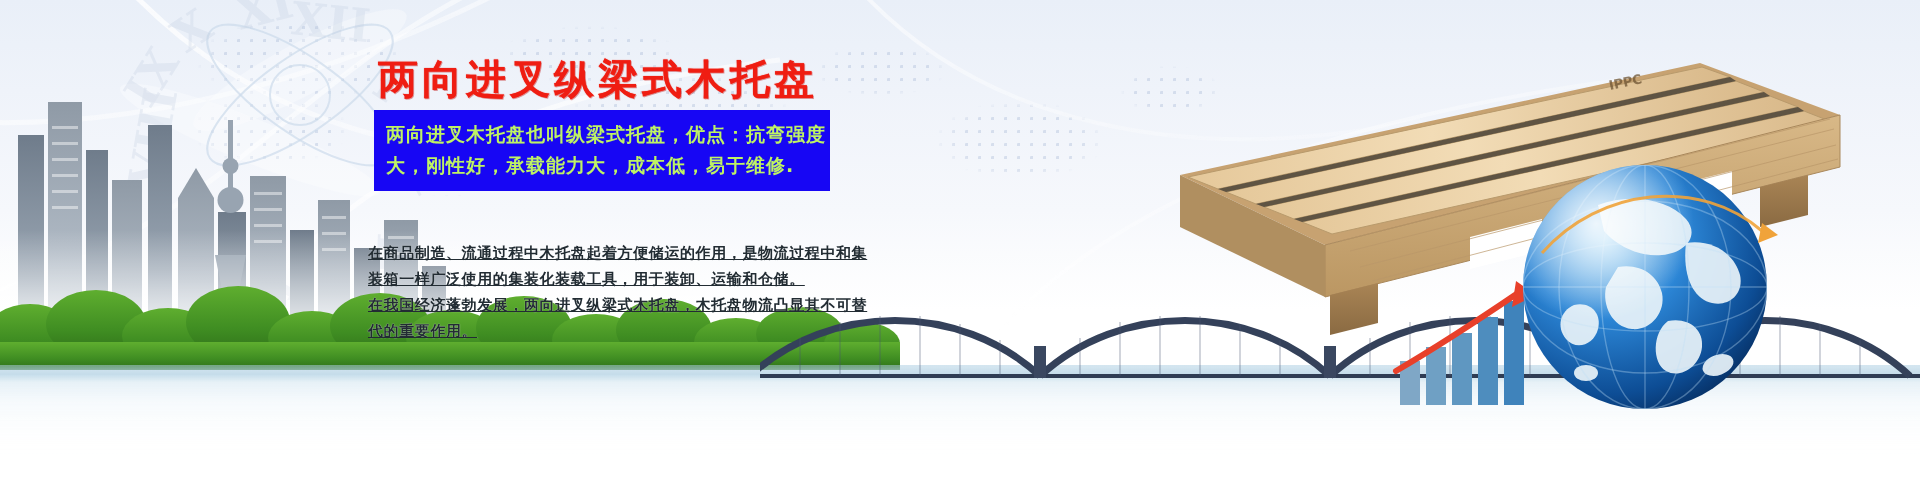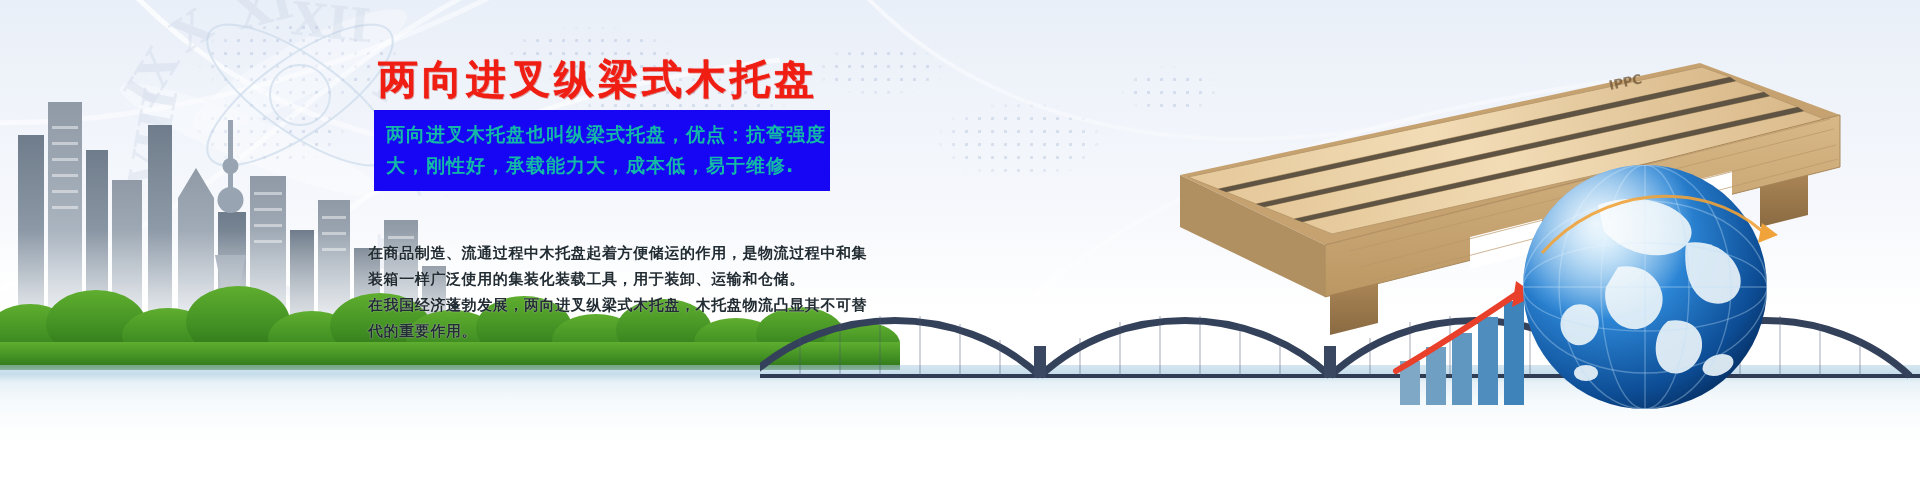--- a/index.html
+++ b/index.html
@@ -76,32 +76,32 @@
     letter-spacing:4px;white-space:nowrap;
     text-shadow:0 0 1px #ef1d12, 1px 1px 0 rgba(180,0,0,.35);
     text-align:right;
   }
   #highlight-box{
     position:absolute;left:374px;top:110px;width:456px;
     background:#1706f4;
     padding:9px 10px 10px 12px;box-sizing:border-box;
   }
   #highlight-box .hl-line{
-    color:#14b8a6;font-size:19px;font-weight:700;
+    color:#bef264;font-size:19px;font-weight:700;
     line-height:31px;letter-spacing:1px;white-space:nowrap;
     font-family:"DejaVu Sans","Liberation Sans",sans-serif;
   }
   #body-copy{
     position:absolute;left:368px;top:240px;width:500px;
     color:#222c33;font-size:15px;font-weight:600;line-height:26px;
     letter-spacing:.6px;
     font-family:"DejaVu Sans","Liberation Sans",sans-serif;
     text-shadow:0 0 1px rgba(255,255,255,.9);
   }
-  #body-copy p{margin:0;}
+  #body-copy p{margin:0;text-decoration:underline;}
 </style>
 </head>
 <body>
 
 <div id="banner">
 
   <div class="layer" id="dotmap"></div>
 
   <svg class="layer" id="swoosh" viewBox="0 0 1920 330" preserveAspectRatio="none">
     <defs>

